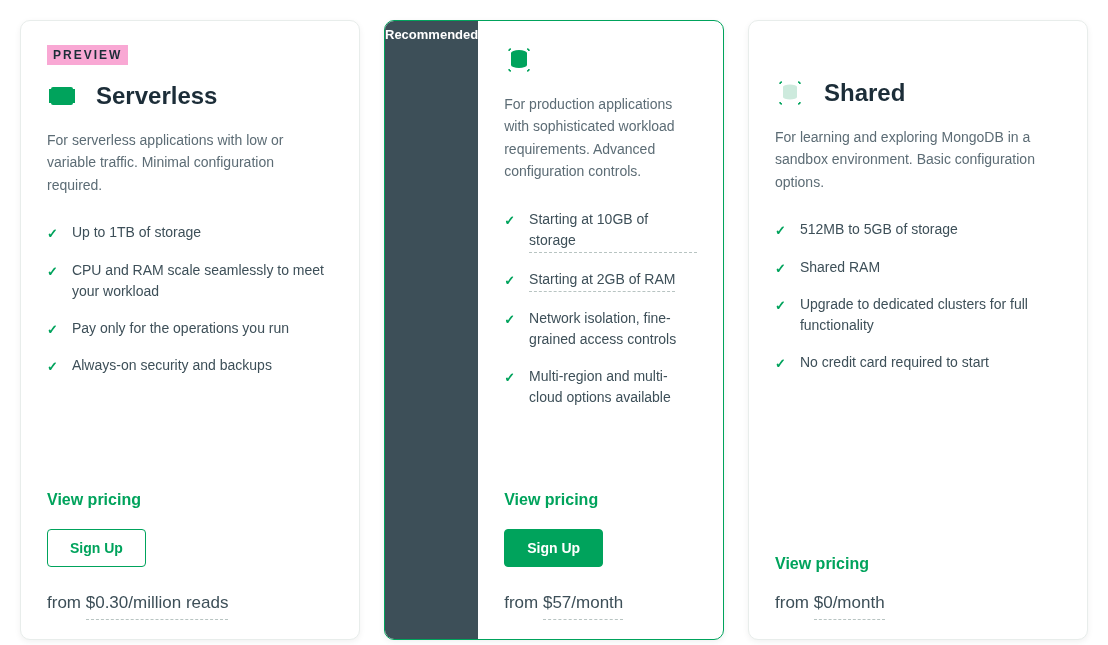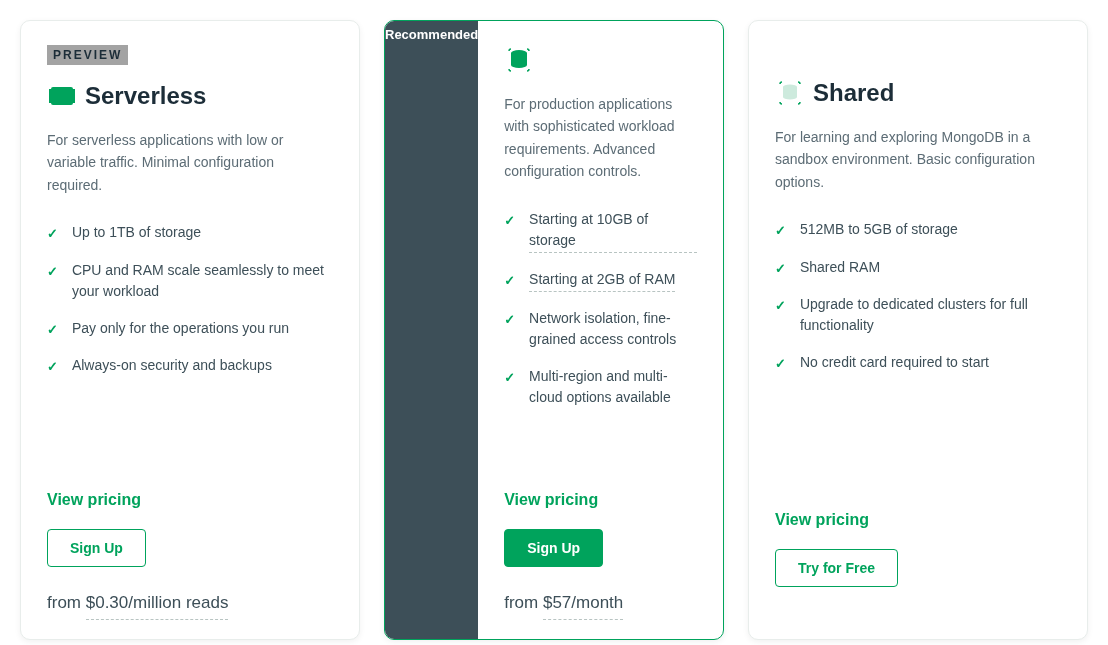--- a/index.html
+++ b/index.html
@@ -39,33 +39,33 @@
     padding: 6px 0;
   }
   .card-body {
     padding: 24px 26px 26px 26px;
     display: flex;
     flex-direction: column;
     flex: 1;
   }
   .preview-badge {
     display: inline-block;
-    background: #a3a3a3;
+    background: #f9a8d4;
     color: #1C2D38;
     font-size: 12px;
     font-weight: 700;
     letter-spacing: 2px;
     padding: 3px 6px;
     margin-bottom: 16px;
     width: fit-content;
   }
   .title-row {
     display: flex;
     align-items: center;
-    gap: 8px;
+    gap: 19px;
     margin-bottom: 18px;
   }
   .title {
     font-size: 24px;
     font-weight: 600;
     color: #1C2D38;
   }
   .desc {
     font-size: 14px;
     line-height: 1.6;
@@ -254,17 +254,19 @@
             <span class="check">✓</span>
             <span>Upgrade to dedicated clusters for full functionality</span>
           </li>
         <li>
             <span class="check">✓</span>
             <span>No credit card required to start</span>
           </li>
       </ul>
       <div class="spacer"></div>
       <a class="view-pricing">View pricing</a>
-      <button class="btn btn-outline">Try for Free</button>
+      <div class="price-row">
+        <span class="from">from </span><span class="amount dotted">$0/month</span>
+      </div>
     </div>
   </div>
 
 </div>
 
 </body></html>

